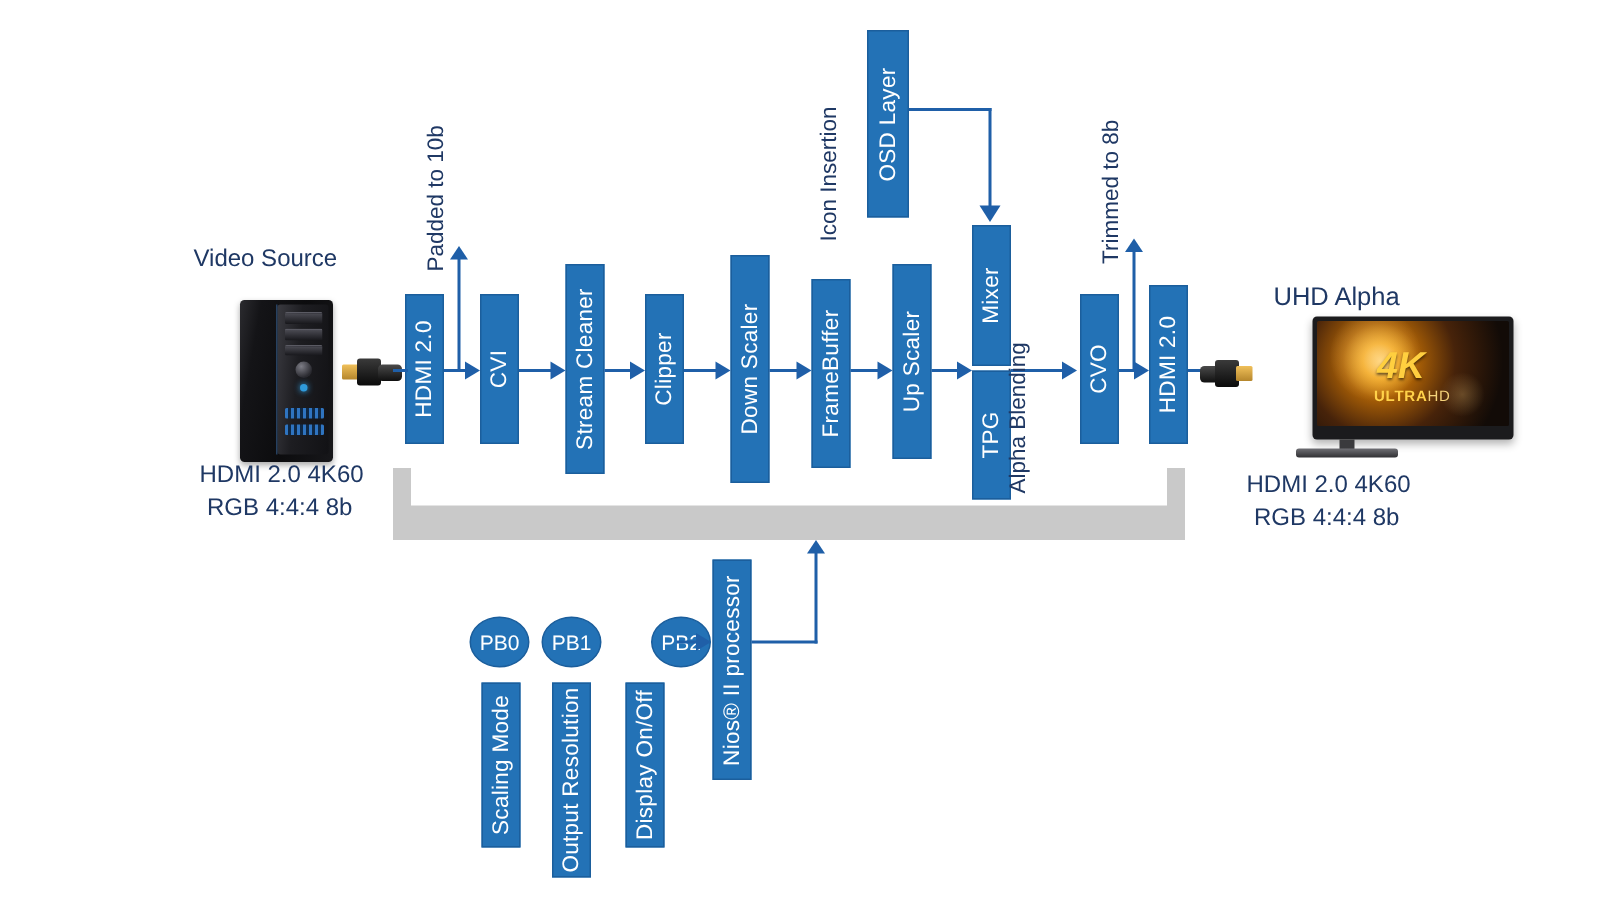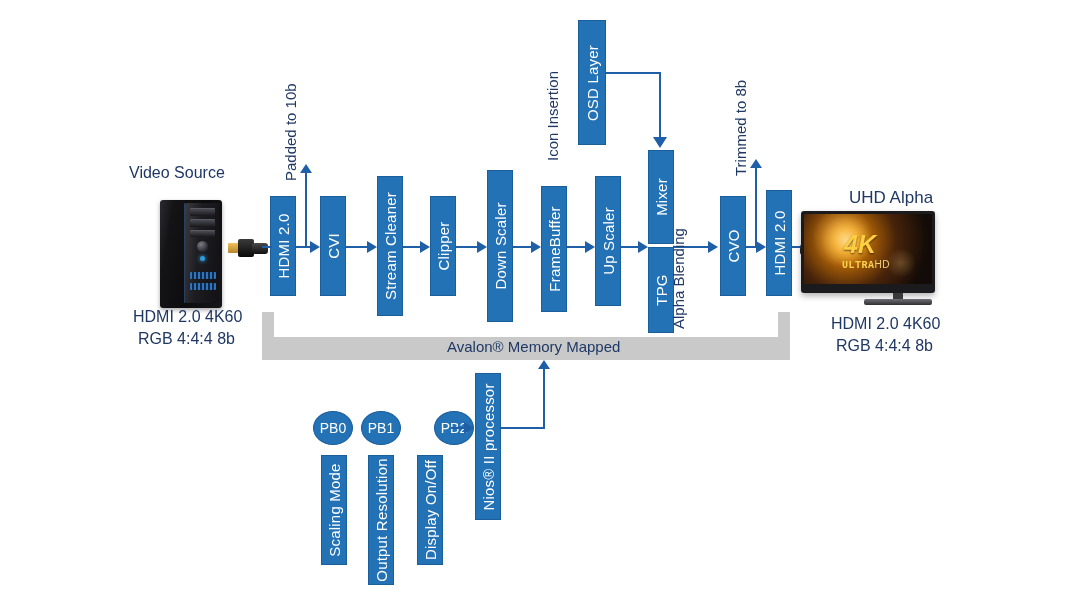--- a/index.html
+++ b/index.html
@@ -62,21 +62,21 @@
   .tv-screen{position:absolute;overflow:hidden;border-radius:1px;
      background:radial-gradient(circle at 33% 38%,#ffd98a 0%,#f0a218 12%,#a85f06 26%,#47230a 52%,#120b07 85%);}
   .tv-glow{position:absolute;border-radius:50%;
      background:radial-gradient(circle,rgba(255,214,130,.55),rgba(255,170,40,0) 70%);}
   .tv-stand-neck{position:absolute;background:#3a3a3d;}
   .tv-stand-base{position:absolute;background:linear-gradient(180deg,#6f6f74,#303033);border-radius:2px;}
   .tv-4k{position:absolute;color:#ffcf3f;font-weight:bold;font-style:italic;
      font-family:"Liberation Sans",sans-serif;text-shadow:0 1px 2px rgba(0,0,0,.6);}
   .tv-uhd{position:absolute;color:#f4d27a;font-size:10px;letter-spacing:.5px;
      font-family:"Liberation Sans",sans-serif;}
-  .tv-uhd b{color:#ffd24a;font-family:Liberation Mono, monospace;}
+  .tv-uhd b{color:#ffd24a;}
 </style>
 </head>
 <body>
 
 <div id="stage">
 
   <div class="hlabel" style="left:129px;top:164px;font-size:16px;">Video Source</div>
 
   <div>
     <div class="pc-case" style="left:160px;top:200px;width:62px;height:108px;"></div>
@@ -98,21 +98,20 @@
   </div>
 
   <div class="hlabel" style="left:133px;top:308px;font-size:16px;">HDMI 2.0 4K60</div>
   <div class="hlabel" style="left:138px;top:330px;font-size:16px;">RGB 4:4:4 8b</div>
 
   <div id="avalon-bus" style="left:262px;top:312px;width:528px;height:48px;">
     <div class="seg" style="left:0px;top:0px;width:12px;height:48px;"></div>
     <div class="seg" style="left:516px;top:0px;width:12px;height:48px;"></div>
     <div class="seg" style="left:0px;top:25px;width:528px;height:23px;"></div>
   </div>
-  <div id="avalon-label" style="left:447px;top:338px;">Avalon® Memory Mapped</div>
 
   <div class="blk" style="left:270px;top:196px;width:26px;height:100px;">
     <span>HDMI 2.0</span>
   </div>
 
   <div class="blk" style="left:320px;top:196px;width:26px;height:100px;">
     <span>CVI</span>
   </div>
 
   <div class="blk" style="left:377px;top:176px;width:26px;height:140px;">
@@ -235,21 +234,21 @@
   <div class="arrow-r" style="left:464px;top:422px;"></div>
 
   <div class="hlabel" style="left:849px;top:188px;font-size:17px;">UHD Alpha</div>
 
   <div class="hdmi" style="left:800px;top:238px;width:36px;height:22px;">
     <div class="cable" style="left:0px;top:6px;width:14px;height:11px;"></div>
     <div class="body" style="left:10px;top:2px;width:16px;height:18px;"></div>
     <div class="gold" style="left:24px;top:6px;width:11px;height:10px;"></div>
   </div>
 
-  <div class="tv-frame" style="left:801px;top:211px;width:134px;height:82px;">
+  <div class="tv-frame" style="left:875px;top:211px;width:134px;height:82px;">
     <div class="tv-screen" style="left:3px;top:3px;width:128px;height:70px;">
       <div class="tv-glow" style="left:8px;top:-8px;width:62px;height:62px;"></div>
       <div class="tv-glow" style="left:82px;top:34px;width:30px;height:30px;opacity:.45;"></div>
       <div class="tv-4k" style="left:40px;top:16px;font-size:25px;">4K</div>
       <div class="tv-uhd" style="left:38px;top:45px;">
         <b>ULTRA</b><span>HD</span>
       </div>
     </div>
   </div>
   <div class="tv-stand-neck" style="left:893px;top:293px;width:10px;height:8px;"></div>

